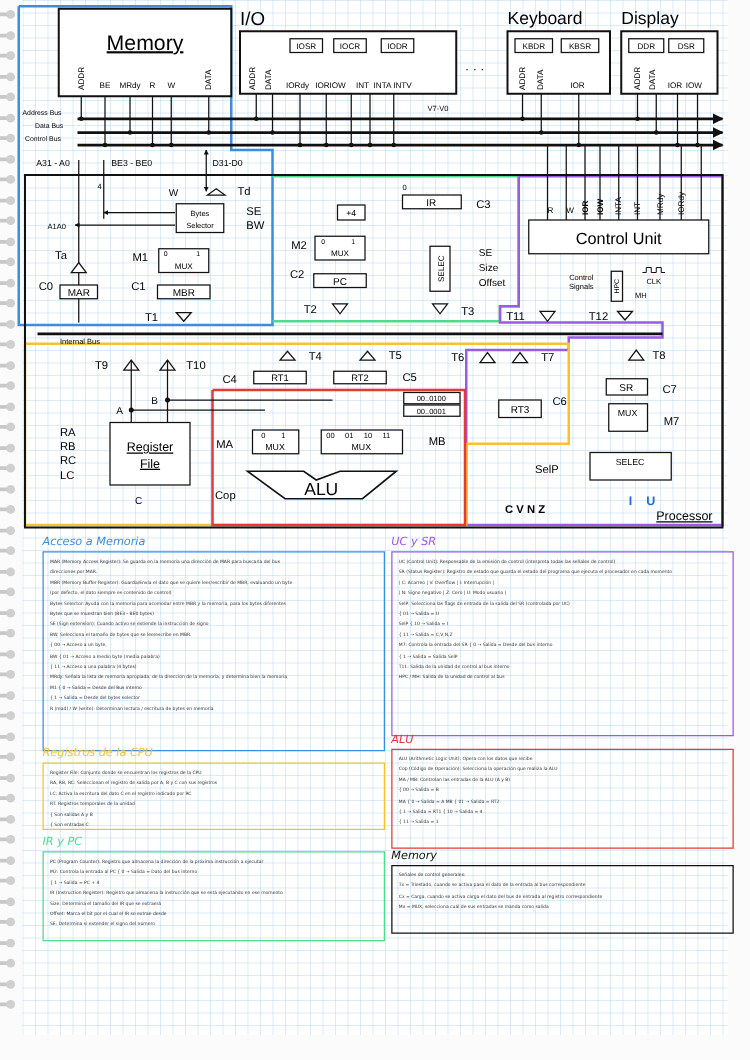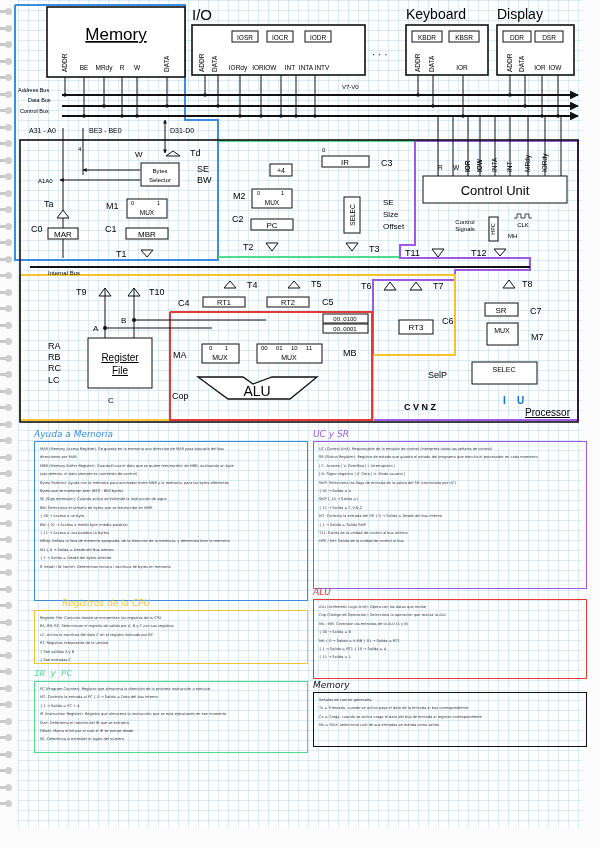--- a/index.html
+++ b/index.html
@@ -527,52 +527,52 @@
   <text x="531" y="340" font-size="9">M7</text>
   <rect x="472" y="362" width="65" height="22" fill="#fff" stroke="#111"></rect>
   <text x="504" y="372" font-size="7" text-anchor="middle">SELEC</text>
   <text x="428" y="378" font-size="9">SelP</text>
   <text x="503" y="404" font-size="10" font-weight="bold" fill="#1a6fd6">I</text>
   <text x="517" y="404" font-size="10" font-weight="bold" fill="#1a6fd6">U</text>
 </svg>
 
   <div id="notes">
       <div class="note">
-        <div class="note-title" style="left: 16px; top: 429px; color: rgb(59, 141, 224);">Ayuda a Memoria</div>
+        <div class="note-title" style="left: 16px; top: 429px; color: rgb(59, 141, 224);">Acceso a Memoria</div>
         <div class="note-box" style="left: 16px; top: 441px; width: 274px; height: 160px; border-color: rgb(59, 141, 224);">
           <div class="note-line">MAR (Memory Access Register): Se guarda en la memoria una dirección de MAR para buscarla del bus</div>
           <div class="note-line">                    direcciones por MAR.</div>
           <div class="note-line">MBR (Memory Buffer Register): Guarda/Envía el dato que se quiere leer/escribir de MBR, evaluando un byte</div>
           <div class="note-line">                    (por defecto, el dato siempre es contenido de control)</div>
           <div class="note-line">Bytes Selector: Ayuda con la memoria para acomodar entre MBR y la memoria, para los bytes diferentes</div>
           <div class="note-line">             Bytes que se muestran bien (BE3 - BE0 bytes)</div>
           <div class="note-line">SE (Sign extension): Cuando activo se extiende la instrucción de signo</div>
           <div class="note-line">BW: Selecciona el tamaño de bytes que se lee/escribe en MBR.</div>
           <div class="note-line">      { 00 → Acceso a un byte,</div>
           <div class="note-line">  BW  { 01 → Acceso a medio byte (media palabra)</div>
           <div class="note-line">      { 11 → Acceso a una palabra (4 bytes)</div>
           <div class="note-line">MRdy: Señala la lista de memoria apropiada, de la dirección de la memoria, y determina bien la memoria</div>
           <div class="note-line">  M1 { 0 → Salida = Desde del Bus interno</div>
           <div class="note-line">     { 1 → Salida = Desde del bytes selector</div>
           <div class="note-line">  R (read) / W (write): Determinan lectura / escritura de bytes en memoria</div>
         </div>
       </div>
       <div class="note">
-        <div class="note-title" style="left: 16px; top: 598px; color: rgb(245, 195, 49); margin-left: 28px;">Registros de la CPU</div>
+        <div class="note-title" style="left: 16px; top: 598px; color: rgb(245, 195, 49);">Registros de la CPU</div>
         <div class="note-box" style="left: 16px; top: 610px; width: 274px; height: 54px; border-color: rgb(245, 195, 49);">
           <div class="note-line">Register File: Conjunto donde se encuentran los registros de la CPU</div>
           <div class="note-line">RA, RB, RC: Seleccionan el registro de salida por A, B y C con sus registros</div>
           <div class="note-line">LC: Activa la escritura del dato C en el registro indicado por RC</div>
           <div class="note-line">RT: Registros temporales de la unidad</div>
           <div class="note-line">      { Son salidas A y B</div>
           <div class="note-line">      { Son entradas C</div>
         </div>
       </div>
       <div class="note">
-        <div class="note-title" style="left: 16px; top: 669px; color: rgb(79, 219, 142); font-family: Liberation Mono, monospace;">IR y PC</div>
+        <div class="note-title" style="left: 16px; top: 669px; color: rgb(79, 219, 142);">IR y PC</div>
         <div class="note-box" style="left: 16px; top: 681px; width: 274px; height: 72px; border-color: rgb(79, 219, 142);">
           <div class="note-line">PC (Program Counter): Registro que almacena la dirección de la próxima instrucción a ejecutar</div>
           <div class="note-line">M2: Controla la entrada al PC  { 0 → Salida = Dato del bus interno</div>
           <div class="note-line">                               { 1 → Salida = PC + 4</div>
           <div class="note-line">IR (Instruction Register): Registro que almacena la instrucción que se está ejecutando en ese momento</div>
           <div class="note-line">Size: Determina el tamaño del IR que se extraerá</div>
           <div class="note-line">Offset: Marca el bit por el cual el IR se extrae desde</div>
           <div class="note-line">SE: Determina si extender el signo del número</div>
         </div>
       </div>

